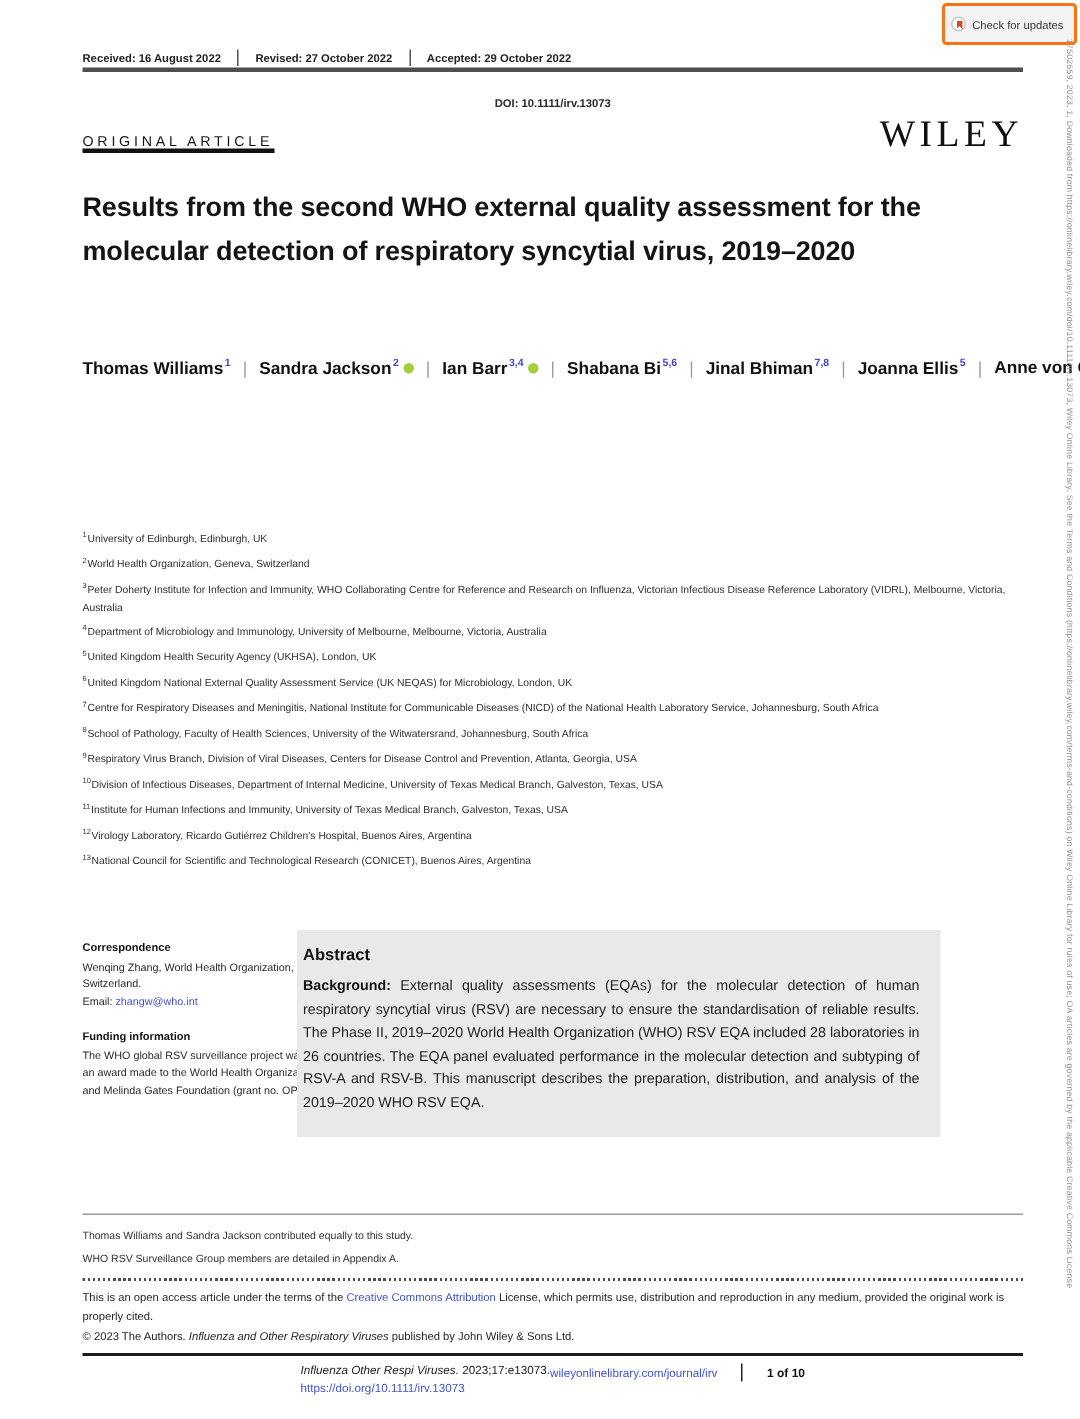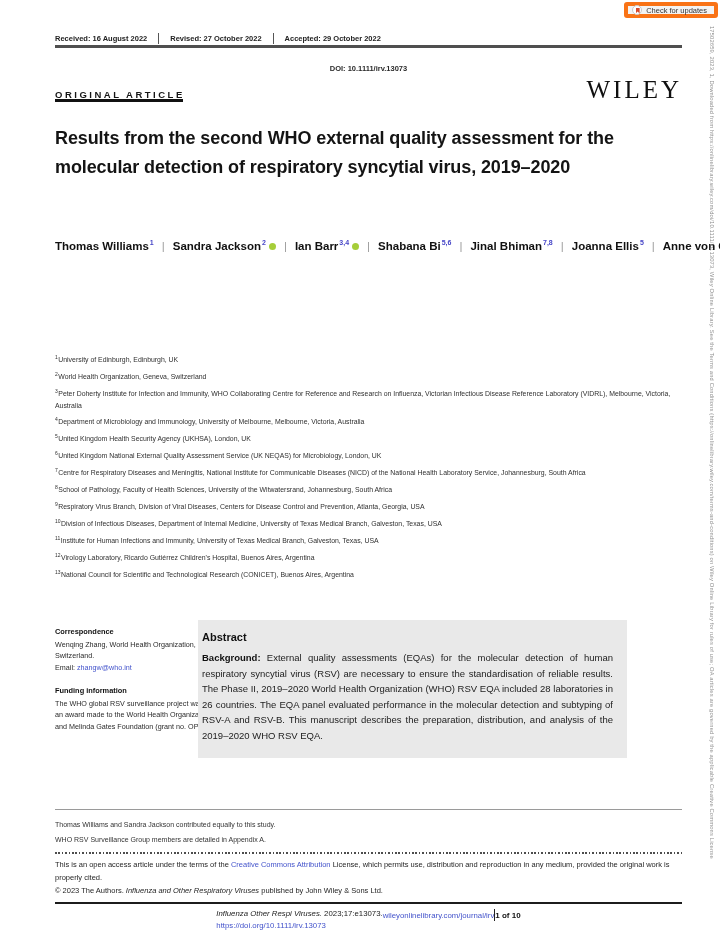--- a/index.html
+++ b/index.html
@@ -6,40 +6,40 @@
   html,body { background:#c9c9c9; }
   .page {
     position:relative; width:720px; height:946px; margin:0 auto;
     background:#ffffff; overflow:hidden;
     font-family:"Liberation Sans","DejaVu Sans",sans-serif; color:#1e1e1e;
   }
   .content { position:absolute; left:55px; width:627px; }
 
   
   .badge {
-    position:absolute; top:2px; right:2px; height:16px;
+    position:absolute; top:2px; right:2px; height:28px;
     display:flex; align-items:center; gap:4px; padding:2px 7px 2px 4px;
-    background:#f3f3f3; border:4px solid #f97316; border-radius:3px;
+    background:#f3f3f3; border:2px solid #f97316; border-radius:3px;
     font-size:7.5px; color:#333; cursor:pointer;
   }
   .crossmark { position:relative; width:10px; height:10px; border-radius:50%;
     background:#fff; border:1px solid #c9c9c9; }
   .crossmark i {
     position:absolute; left:2.5px; top:1.5px; width:4px; height:6px; background:#d6492a;
     clip-path:polygon(0 0,100% 0,100% 100%,50% 65%,0 100%);
   }
 
   
   .dates { top:33px; display:flex; align-items:center; font-size:7.5px; font-weight:700; color:#222; }
   .dates .sep { width:0; height:11px; border-left:1.5px solid #555; margin:0 11px; }
   .rule-thick { top:45px; height:2.5px; background:#4f4f4f; }
   .doi-line { top:64px; font-size:7.5px; font-weight:600; color:#2a2a2a;text-align:center; }
 
   .article-row { top:84px; height:24px; }
-  .article-type { font-size:9.5px; font-weight:700; letter-spacing:2.5px; color:#161616; }
+  .article-type { font-size:9.5px; font-weight:400; letter-spacing:2.5px; color:#161616; }
   .article-type-bar { position:absolute; left:0; top:15px; width:128px; height:2.5px; background:#111; }
   .wiley {
     position:absolute; right:0; top:-8px;
     font-family:"Liberation Serif","DejaVu Serif",serif;
     font-size:25px; letter-spacing:3px; color:#101010;text-align:right;
   }
 
   
   .title { top:124px; font-size:18px; line-height:29px; font-weight:700; color:#141414; letter-spacing:-0.1px; }
   .authors { top:231px; font-size:11.5px; line-height:23.5px; font-weight:700; color:#111; }
@@ -71,21 +71,21 @@
   
   .fn-rule { top:809px; height:1px; background:#9a9a9a; }
   .footnotes { top:817px; font-size:7px; line-height:15px; color:#333; }
   .dot-rule { top:852px; height:2px;
     background:repeating-linear-gradient(90deg,#4d4d4d 0 1.6px,transparent 1.6px 3.4px); }
   .license { top:858px; font-size:7.5px; line-height:13.2px; color:#262626; }
   .rule-footer { top:902px; height:2px; background:#1c1c1c; }
   .footer { top:908px; display:flex; justify-content:center; align-items:flex-start; font-size:7.8px; }
   .footer .cite { line-height:11.5px; color:#222; }
   .footer .cite .it { font-style:italic; }
-  .footer .right { display:flex; align-items:center; gap:0; padding-top:1px; }
+  .footer .right { display:flex; align-items:center; gap:16px; padding-top:1px; }
   .footer .vbar { width:0; height:12px; border-left:1.5px solid #222; }
   .footer .pageno { font-weight:700; color:#111; font-size:8px; }
 
   
   .vstrip {
     position:absolute; top:26px; right:5px; height:912px;
     writing-mode:vertical-rl; font-size:5.8px; letter-spacing:0.15px;
     color:#8f8f8f; overflow:hidden; white-space:nowrap;
   }
   .abs-block { position:absolute; }

